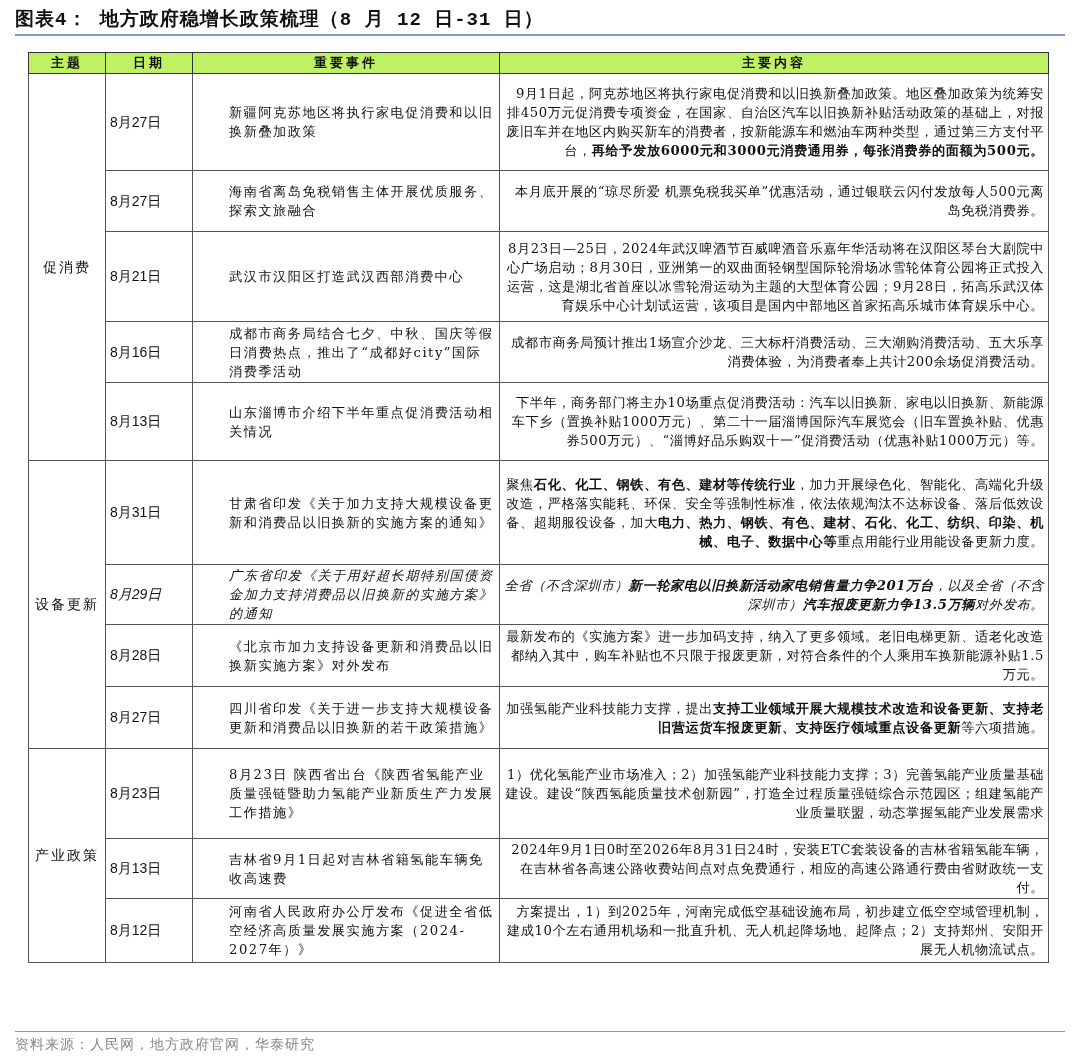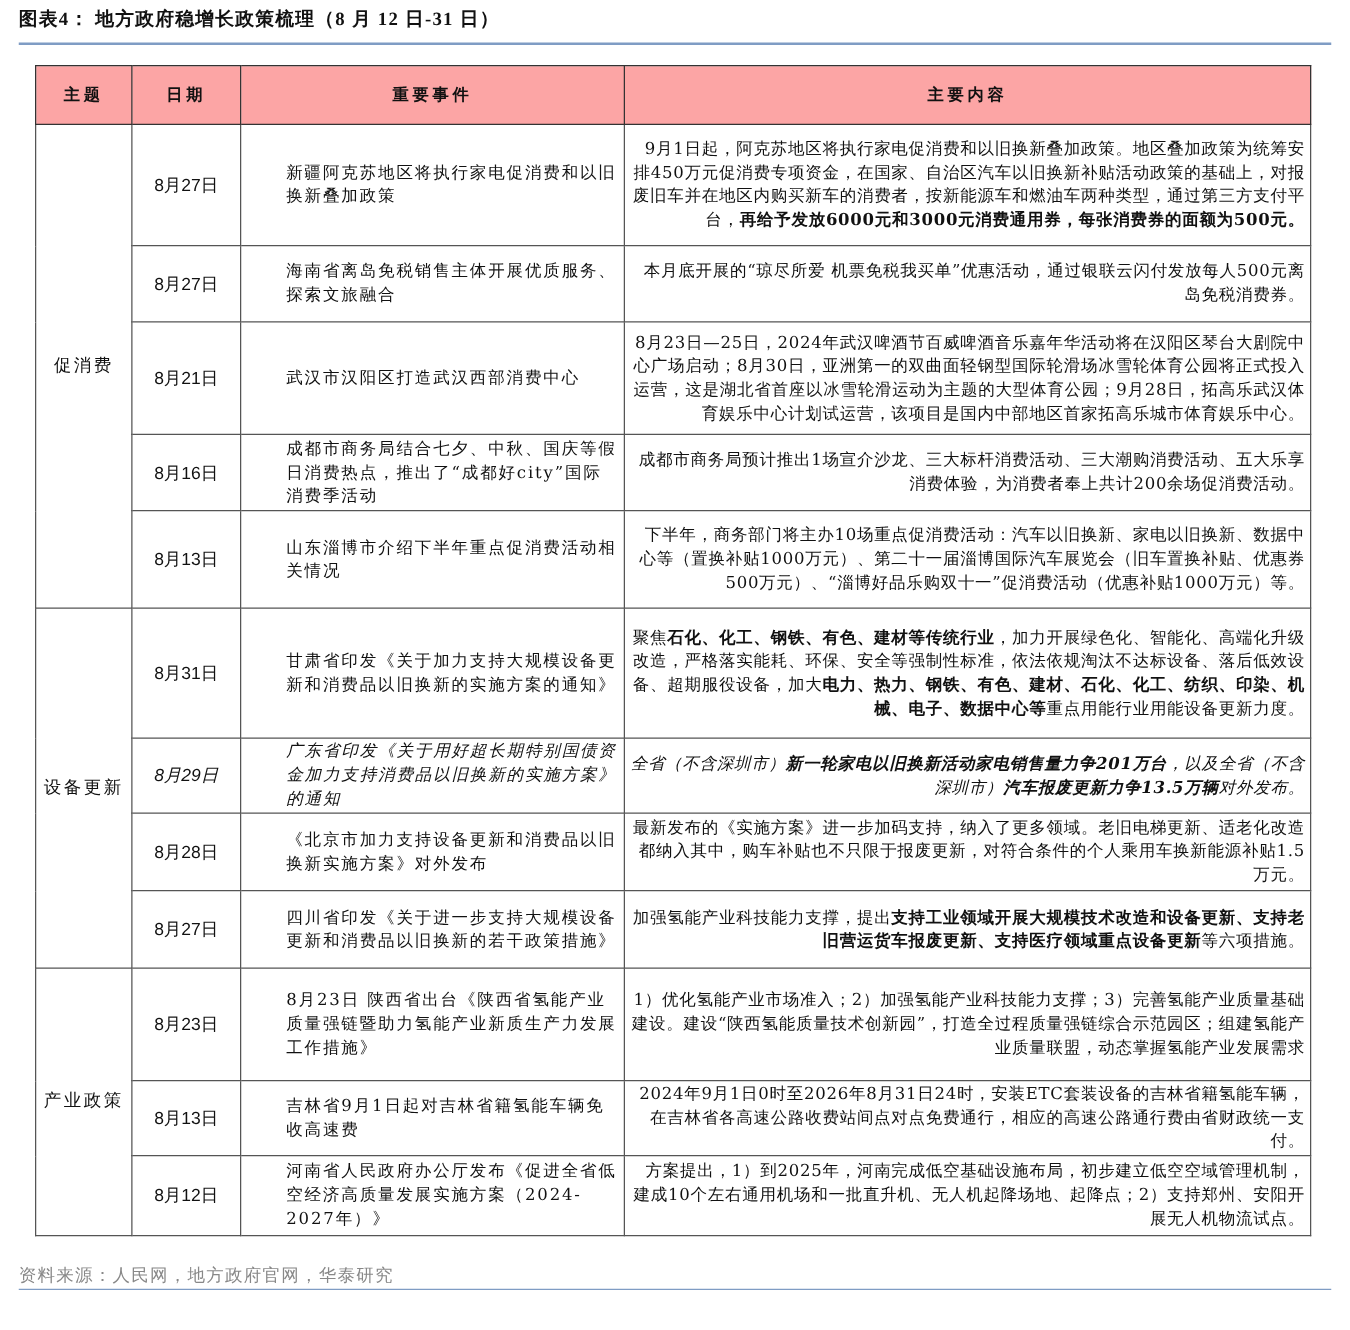--- a/index.html
+++ b/index.html
@@ -1,31 +1,31 @@
 <!DOCTYPE html>
 <html><head>
 <meta charset="utf-8">
 <style>
   html, body { margin:0; padding:0; background:#ffffff; }
   body { width:1080px; height:1064px; position:relative; overflow:hidden;
          font-family:"DejaVu Serif", "Liberation Serif", serif; color:#111; }
-  .title { position:absolute; left:15px; top:6px; font-size:15px; font-weight:bold;
-           font-family:Liberation Serif, serif; letter-spacing:1px; color:#111; }
+  .title { position:absolute; left:15px; top:6px; font-size:19px; font-weight:bold;
+           font-family:Liberation Mono, monospace; letter-spacing:1px; color:#111; }
   .title-rule { position:absolute; left:15px; top:34px; width:1050px; height:2px; background:#7f9cc4; }
   table { position:absolute; left:28px; top:52px; width:1020px; border-collapse:collapse; table-layout:fixed; }
-  th { background:#fca5a5; color:#111; font-weight:bold; font-size:13px; height:20px; padding:13px;
+  th { background:#bef264; color:#111; font-weight:bold; font-size:13px; height:20px; padding:0;
        border:1px solid #333; letter-spacing:3px; }
   td { border:1px solid #555; font-size:13.2px; line-height:19px; padding:1px 4px; vertical-align:middle; }
   td.topic { text-align:center; letter-spacing:2px; font-size:14px; }
-  td.date { text-align:center; font-family:"Liberation Sans", sans-serif; font-size:14px; }
+  td.date { text-align:left; font-family:"Liberation Sans", sans-serif; font-size:14px; }
   td.event { letter-spacing:1.5px;padding-left:36px; }
   td.content { letter-spacing:0.6px;text-align:right; }
   b { font-weight:bold; }
   .footer-rule { position:absolute; left:15px; top:1031px; width:1050px; height:1px; background:#7f9cc4; }
-  .footer { position:absolute; left:15px; top:1012px; font-size:14px; color:#888; letter-spacing:1px; }
+  .footer { position:absolute; left:15px; top:1036px; font-size:14px; color:#888; letter-spacing:1px; }
 </style>
 </head>
 <body>
 
 <div class="title">图表4： 地方政府稳增长政策梳理（8 月 12 日-31 日）</div>
 <div class="title-rule"></div>
 
 <table>
   <colgroup>
     <col style="width:77px">
@@ -59,21 +59,21 @@
         <td class="content"><span>8月23日—25日，2024年武汉啤酒节百威啤酒音乐嘉年华活动将在汉阳区琴台大剧院中心广场启动；8月30日，亚洲第一的双曲面轻钢型国际轮滑场冰雪轮体育公园将正式投入运营，这是湖北省首座以冰雪轮滑运动为主题的大型体育公园；9月28日，拓高乐武汉体育娱乐中心计划试运营，该项目是国内中部地区首家拓高乐城市体育娱乐中心。</span></td>
       </tr>
       <tr style="height: 61px;">
         <td class="date">8月16日</td>
         <td class="event">成都市商务局结合七夕、中秋、国庆等假日消费热点，推出了“成都好city”国际消费季活动</td>
         <td class="content"><span>成都市商务局预计推出1场宣介沙龙、三大标杆消费活动、三大潮购消费活动、五大乐享消费体验，为消费者奉上共计200余场促消费活动。</span></td>
       </tr>
       <tr style="height: 78px;">
         <td class="date">8月13日</td>
         <td class="event">山东淄博市介绍下半年重点促消费活动相关情况</td>
-        <td class="content"><span>下半年，商务部门将主办10场重点促消费活动：汽车以旧换新、家电以旧换新、数据中心等（置换补贴1000万元）、第二十一届淄博国际汽车展览会（旧车置换补贴、优惠券500万元）、“淄博好品乐购双十一”促消费活动（优惠补贴1000万元）等。</span></td>
+        <td class="content"><span>下半年，商务部门将主办10场重点促消费活动：汽车以旧换新、家电以旧换新、新能源车下乡（置换补贴1000万元）、第二十一届淄博国际汽车展览会（旧车置换补贴、优惠券500万元）、“淄博好品乐购双十一”促消费活动（优惠补贴1000万元）等。</span></td>
       </tr>
       <tr style="height: 104px;">
         <td class="topic" rowspan="4">设备更新</td>
         <td class="date">8月31日</td>
         <td class="event">甘肃省印发《关于加力支持大规模设备更新和消费品以旧换新的实施方案的通知》</td>
         <td class="content"><span>聚焦</span><b>石化、化工、钢铁、有色、建材等传统行业</b><span>，加力开展绿色化、智能化、高端化升级改造，严格落实能耗、环保、安全等强制性标准，依法依规淘汰不达标设备、落后低效设备、超期服役设备，加大</span><b>电力、热力、钢铁、有色、建材、石化、化工、纺织、印染、机械、电子、数据中心等</b><span>重点用能行业用能设备更新力度。</span></td>
       </tr>
       <tr style="height: 60px; font-style: italic;">
         <td class="date">8月29日</td>
         <td class="event">广东省印发《关于用好超长期特别国债资金加力支持消费品以旧换新的实施方案》的通知</td>

